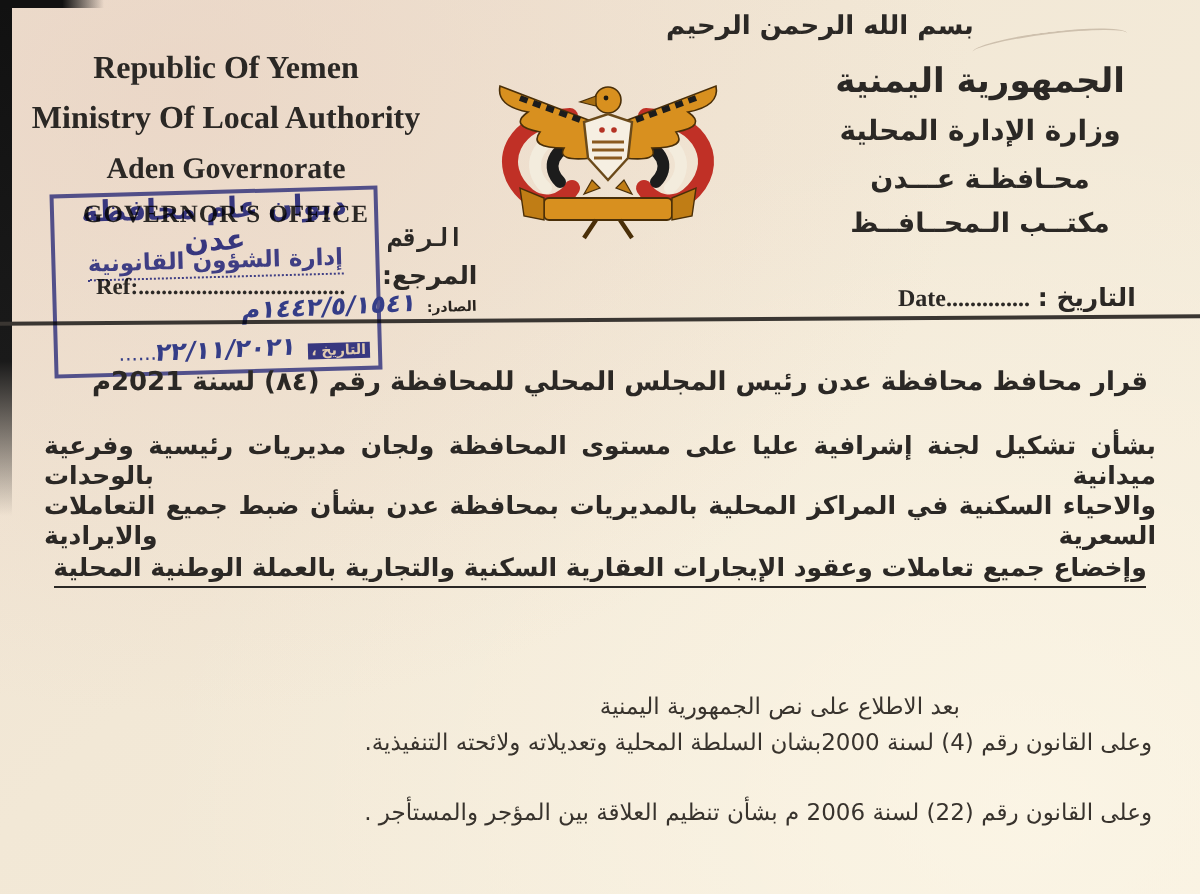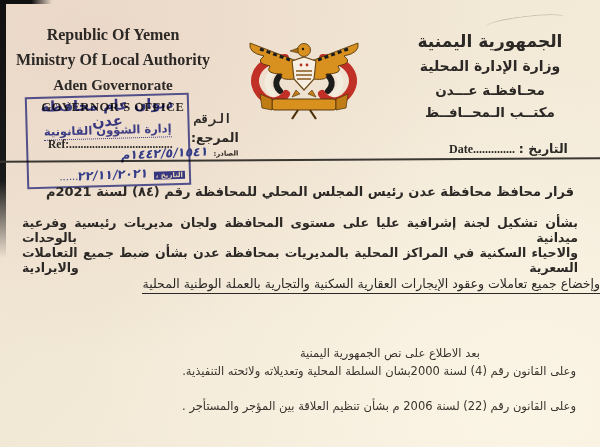--- a/index.html
+++ b/index.html
@@ -46,38 +46,39 @@
   .stamp .lab-box{font-size:7px;color:#f0e8da;background:#3b3f9e;padding:0 2px;font-weight:bold;}
   .hand{color:#3846a8;font-size:12.5px;font-weight:bold;letter-spacing:1px;display:inline-block;transform:skewX(-10deg) rotate(-1deg);}
   .s3{top:47px;right:-50px;}
   .s4{top:67px;right:4px;}
   .dots-blue{color:#3846a8;font-size:10px;letter-spacing:1px;}
   
   .title{left:40px;right:20px;top:184px;text-align:center;font-size:13px;font-weight:bold;direction:rtl;}
   .sub{left:22px;right:22px;font-size:12.5px;font-weight:bold;direction:rtl;text-align:justify;text-align-last:justify;}
   .sub1{top:215px;}
   .sub2{top:245px;}
-  .sub3{left:0;right:0;top:276px;text-align:right;font-size:12.5px;font-weight:normal;direction:rtl;}
+  .sub3{left:0;right:0;top:276px;text-align:center;font-size:12.5px;font-weight:bold;direction:rtl;}
   .sub3 span{border-bottom:1.5px solid #2b2825;padding-bottom:2px;}
   .authority{right:118px;top:312px;font-size:12.5px;font-weight:bold;direction:rtl;white-space:nowrap;}
   .preamble{right:120px;top:346px;font-size:11.5px;direction:rtl;white-space:nowrap;color:#38332d;}
   .cit{right:24px;font-size:11.5px;direction:rtl;white-space:nowrap;color:#38332d;}
   .cit0{top:364px;}
   .cit1{top:399px;}
   .cit2{top:425px;}
 </style>
 </head>
 <body>
 
 <div class="page">
 
   <div class="abs edge-left"></div>
   <div class="abs edge-top"></div>
   <div class="abs crease"></div>
 
+  <div class="abs bismillah">بسم الله الرحمن الرحيم</div>
 
   <div class="en-block">
     <div class="en1">Republic Of Yemen</div>
     <div class="en2">Ministry Of Local Authority</div>
     <div class="en3">Aden Governorate</div>
     <div class="en4">GOVERNOR'S OFFICE</div>
   </div>
 
   <div class="ar-block">
     <div class="ar1">الجمهورية اليمنية</div>

